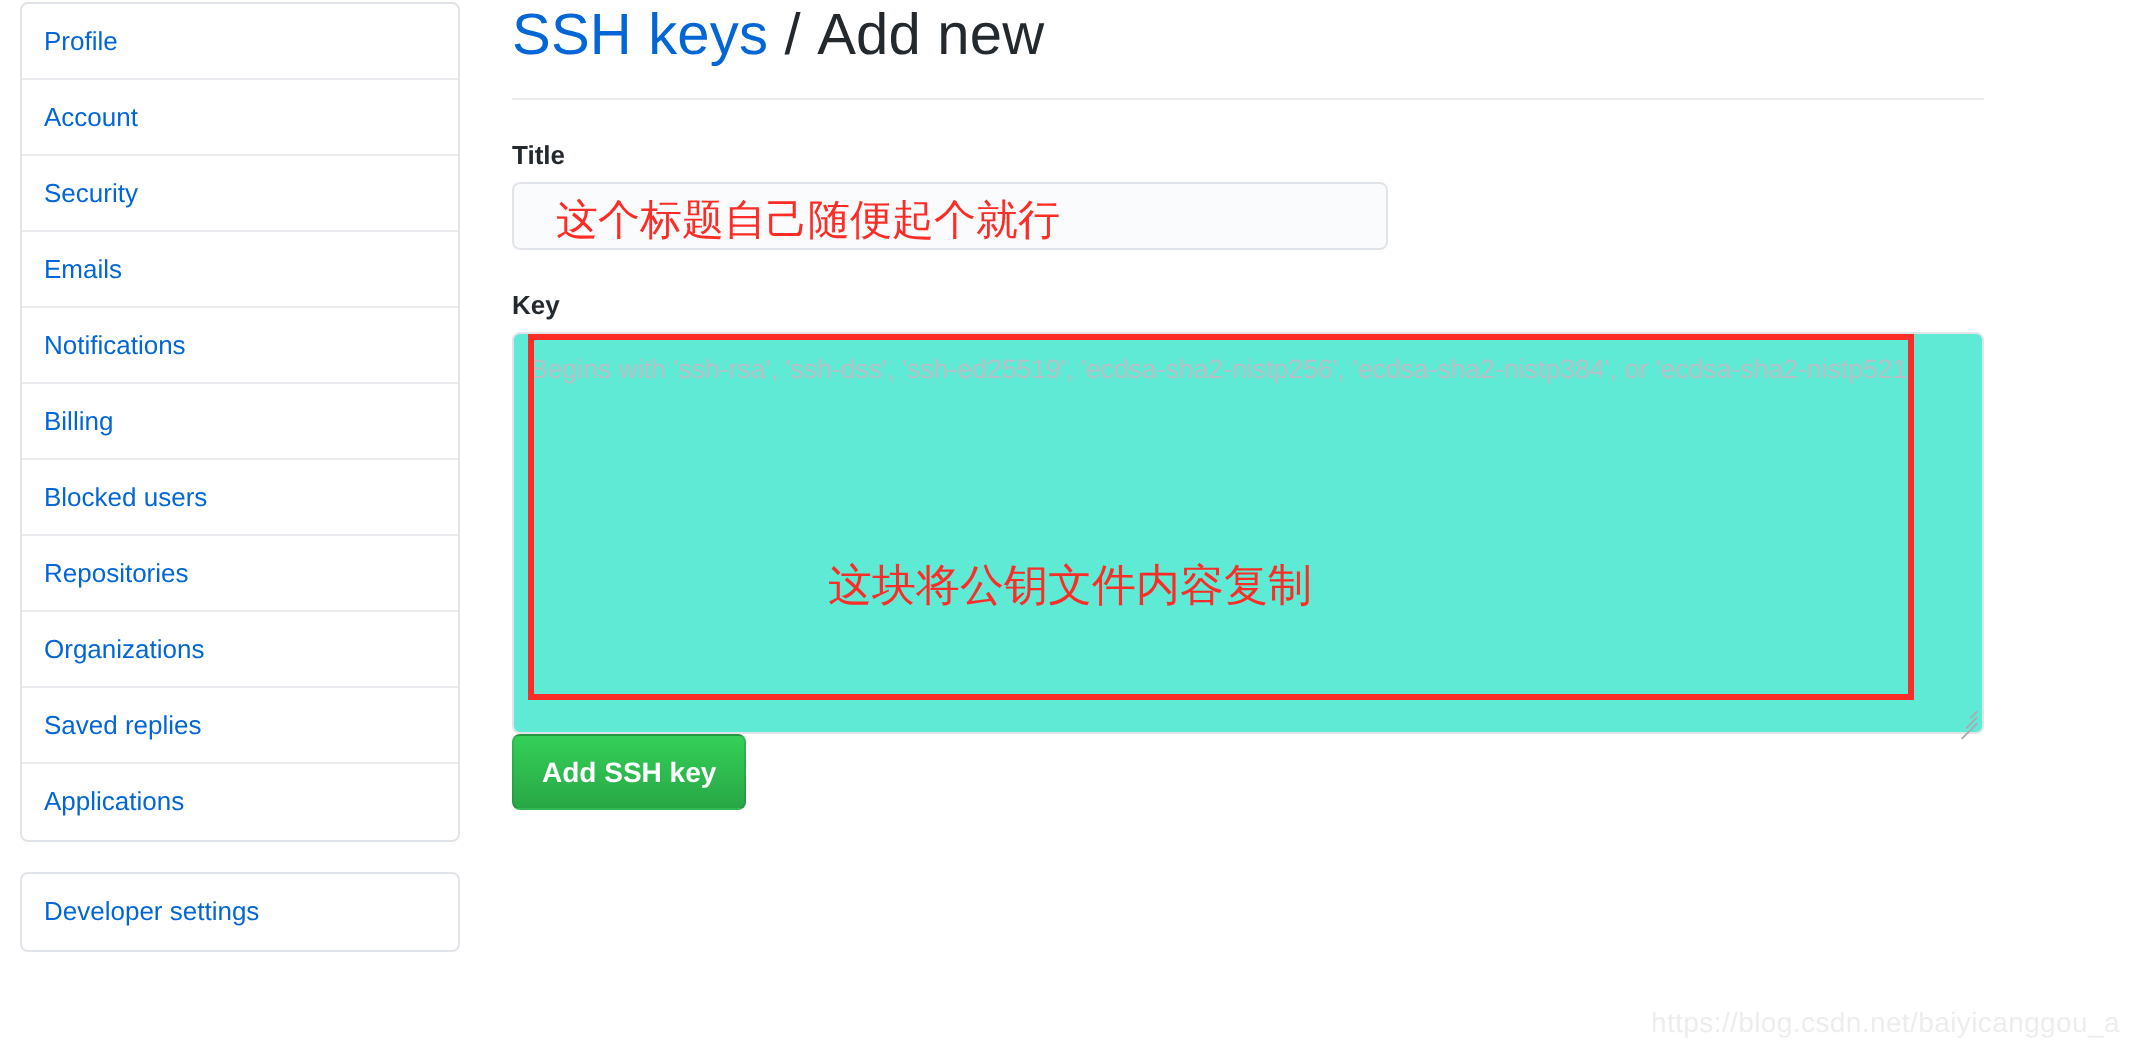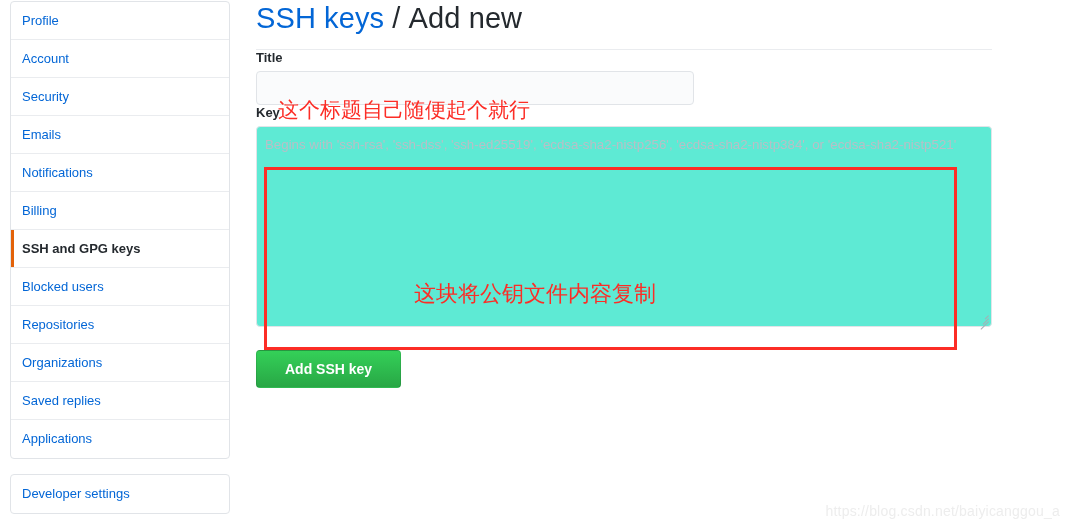--- a/index.html
+++ b/index.html
@@ -101,20 +101,21 @@
   #title-rule {
     margin-top: 13px;
     border-bottom: 1px solid #eaecef;
     width: 736px;
   }
 
   .field-label {
     font-size: 13px;
     font-weight: 600;
     color: #24292e;
+    margin-top: 20px;
     margin-bottom: 6px;
   }
 
   #title-input {
     display: block;
     width: 438px;
     height: 34px;
     padding: 6px 8px;
     font-family: "Liberation Sans", sans-serif;
     font-size: 14px;
@@ -163,23 +164,22 @@
     height: 1px;
     background: #a7adb4;
     transform-origin: right bottom;
     transform: rotate(-45deg);
   }
   #resize-handle i:nth-child(1) { bottom: 2px;  width: 11px; }
   #resize-handle i:nth-child(2) { bottom: 5px;  width: 8px; }
   #resize-handle i:nth-child(3) { bottom: 8px;  width: 5px; }
 
   #add-key-button {
-    margin-top: 23px;
     display: inline-block;
-    padding: 8px 28px;
+    padding: 8px 14px;
     background: linear-gradient(#34d058, #28a745);
     background-color: #2cbe4e;
     border: 1px solid rgba(27,31,35,0.12);
     border-radius: 4px;
     color: #ffffff;
     font-family: "Liberation Sans", sans-serif;
     font-size: 14px;
     font-weight: 700;
     line-height: 20px;
     cursor: pointer;
@@ -225,21 +225,20 @@
 
 <div id="sidebar">
   <div class="side-card">
     <div id="sidebar-items">
         <div class="side-item"><span>Profile</span></div>
         <div class="side-item"><span>Account</span></div>
         <div class="side-item"><span>Security</span></div>
         <div class="side-item"><span>Emails</span></div>
         <div class="side-item"><span>Notifications</span></div>
         <div class="side-item"><span>Billing</span></div>
-        <div class="side-item selected"><span>SSH and GPG keys</span></div>
         <div class="side-item"><span>Blocked users</span></div>
         <div class="side-item"><span>Repositories</span></div>
         <div class="side-item"><span>Organizations</span></div>
         <div class="side-item"><span>Saved replies</span></div>
         <div class="side-item"><span>Applications</span></div>
       </div>
   </div>
   <div class="side-card-2">
     <div id="sidebar-items-2">
         <div class="side-item"><span>Developer settings</span></div>

